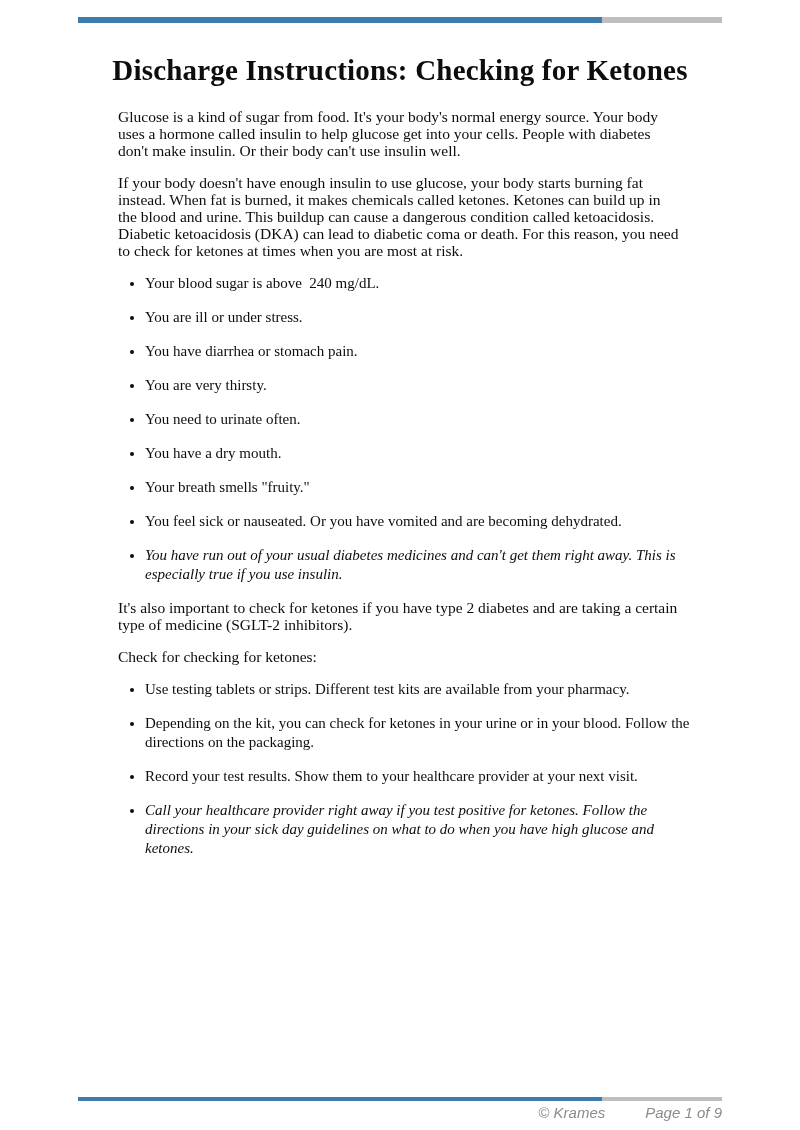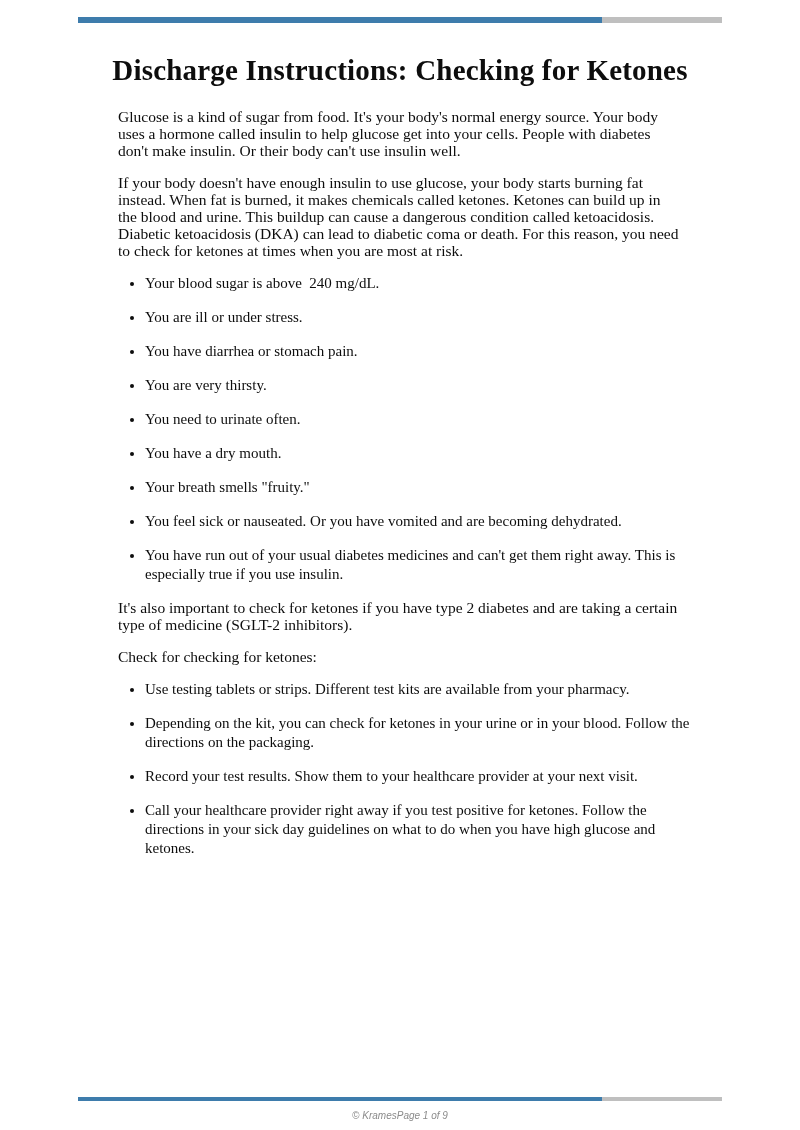--- a/index.html
+++ b/index.html
@@ -58,34 +58,35 @@
   ul.bullet-list {
     margin: 15px 0;
     padding-left: 41px;
   }
   ul.bullet-list li {
     font-size: 15px;
     line-height: 19px;
     margin-bottom: 15px;
     white-space: pre-wrap;
   }
-  ul.bullet-list li:last-child { margin-bottom: 0; }
+  ul.bullet-list li:last-child { margin-bottom: 0; font-style: italic; }
   p:empty { display: none; }
 
   .footer-row {
     position: absolute;
     left: 78px;
     width: 644px;
     bottom: 9px;
     display: flex;
-    justify-content: center;
+    justify-content: flex-end;
     font-family: "Liberation Sans", "DejaVu Sans", sans-serif;
     font-style: italic;
-    font-size: 10px;
+    font-size: 15px;
     color: #8b8b8b;
+    gap: 40px;
   }
 </style>
 </head>
 <body>
 
 <div class="page">
 
   <div class="rule rule-top">
     <div class="rule-blue" style="background: rgb(62, 124, 172);"></div>
     <div class="rule-gray" style="background: rgb(191, 191, 191);"></div>

